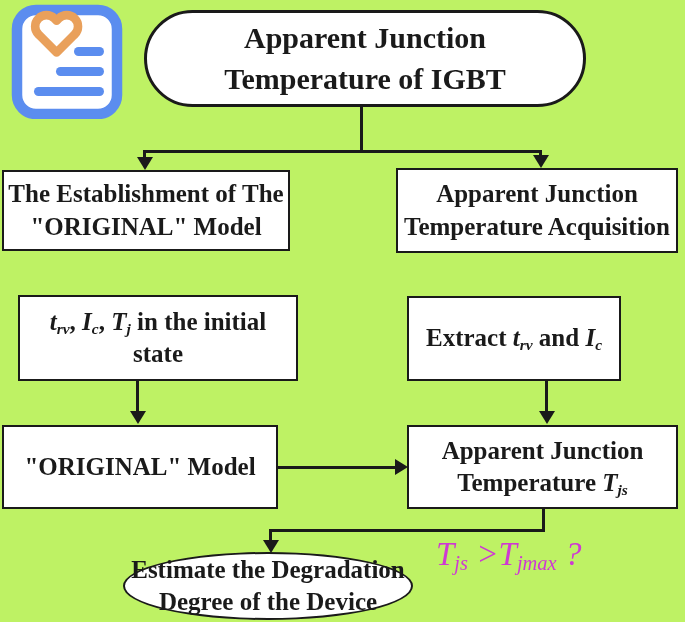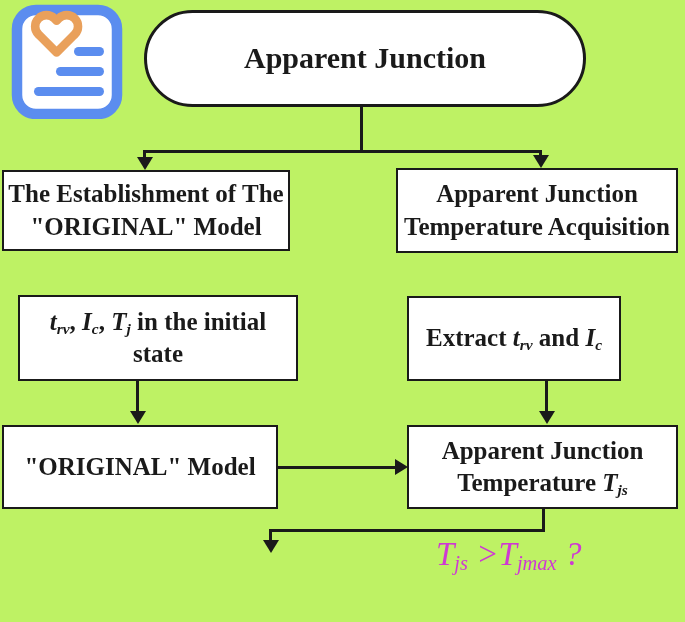--- a/index.html
+++ b/index.html
@@ -37,20 +37,21 @@
   <svg class="doc-icon" width="116" height="116" viewBox="0 0 116 116">
     <rect x="9" y="7" width="100" height="104" rx="19" fill="#ffffff" stroke="#5b8def" stroke-width="10.5"></rect>
     <path transform="translate(24,6) scale(2.05)" d="M20.84 4.61a5.5 5.5 0 0 0-7.78 0L12 5.67l-1.06-1.06a5.5 5.5 0 0 0-7.78 7.78l1.06 1.06L12 21.23l7.78-7.78 1.06-1.06a5.5 5.5 0 0 0 0-7.78z" fill="none" stroke="#e9a05b" stroke-width="4.2" stroke-linecap="round" stroke-linejoin="round"></path>
     <rect x="66" y="44" width="30" height="9" rx="4.5" fill="#5b8def"></rect>
     <rect x="48" y="64" width="48" height="9" rx="4.5" fill="#5b8def"></rect>
     <rect x="26" y="84" width="70" height="9" rx="4.5" fill="#5b8def"></rect>
   </svg>
 
   <div class="node stadium" style="left:144px; top:10px; width:442px; height:97px;">
     <div class="line">Apparent Junction</div>
+    <div class="line">Temperature of IGBT</div>
   </div>
 
   <div class="vline" style="left:360px; top:106px; width:3px; height:46px;"></div>
   <div class="hline" style="left:143px; top:150px; width:399px; height:3px;"></div>
   <div class="vline" style="left:143px; top:150px; width:3px; height:10px;"></div>
   <div class="arrow-down" style="left:137px; top:157px;"></div>
   <div class="vline" style="left:539px; top:150px; width:3px; height:8px;"></div>
   <div class="arrow-down" style="left:533px; top:155px;"></div>
 
   <div class="node" style="left:2px; top:170px; width:288px; height:81px;">
@@ -86,14 +87,18 @@
   <div class="hline" style="left:277px; top:466px; width:119px; height:3px;"></div>
   <div class="arrow-right" style="left:395px; top:459px;"></div>
 
   <div class="vline" style="left:542px; top:508px; width:3px; height:24px;"></div>
   <div class="hline" style="left:269px; top:529px; width:276px; height:3px;"></div>
   <div class="vline" style="left:269px; top:529px; width:3px; height:13px;"></div>
   <div class="arrow-down" style="left:263px; top:540px;"></div>
 
   <div class="condition"><span>T</span><sub>js</sub><span> &gt;</span><span>T</span><sub>jmax</sub><span> ?</span></div>
 
+  <div class="node ellipse" style="left:123px; top:552px; width:290px; height:68px;">
+    <div class="line">Estimate the Degradation</div>
+    <div class="line">Degree of the Device</div>
+  </div>
 
 </div>
 
 </body></html>

